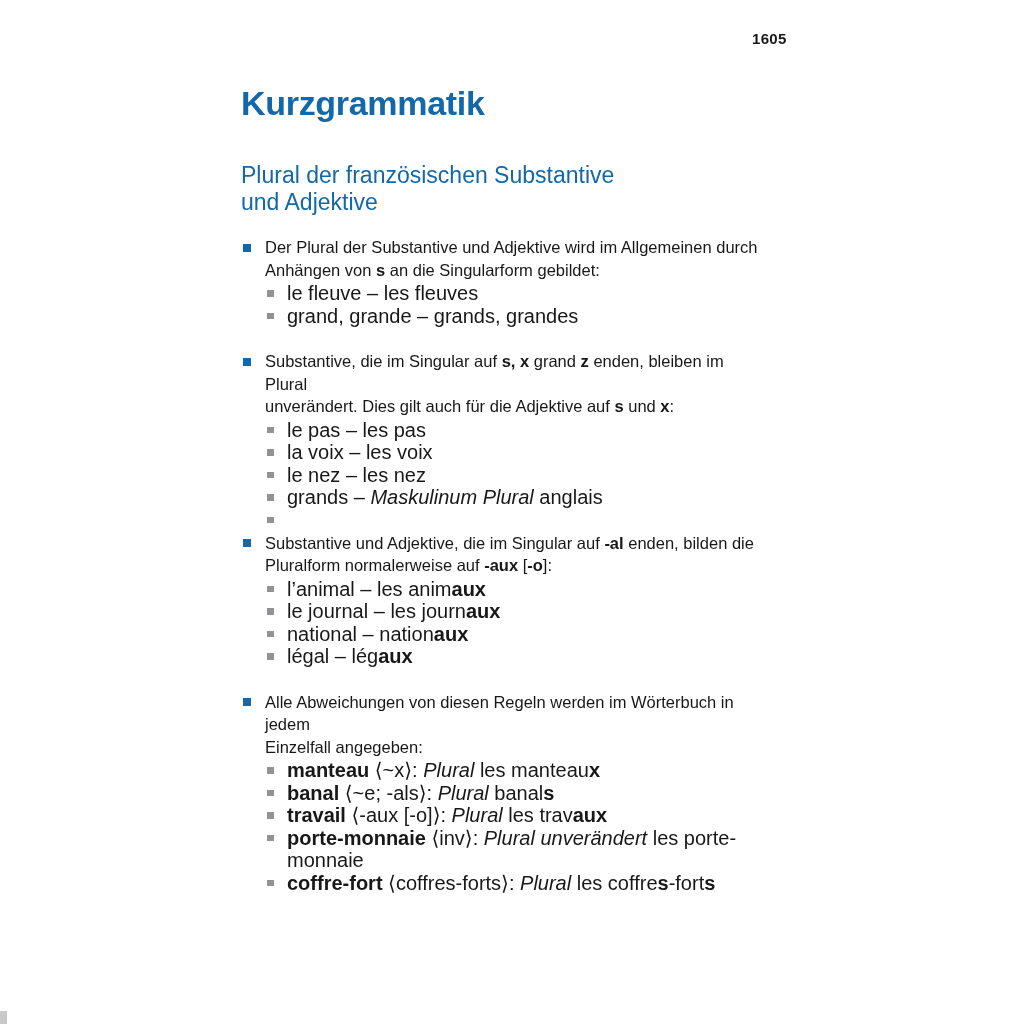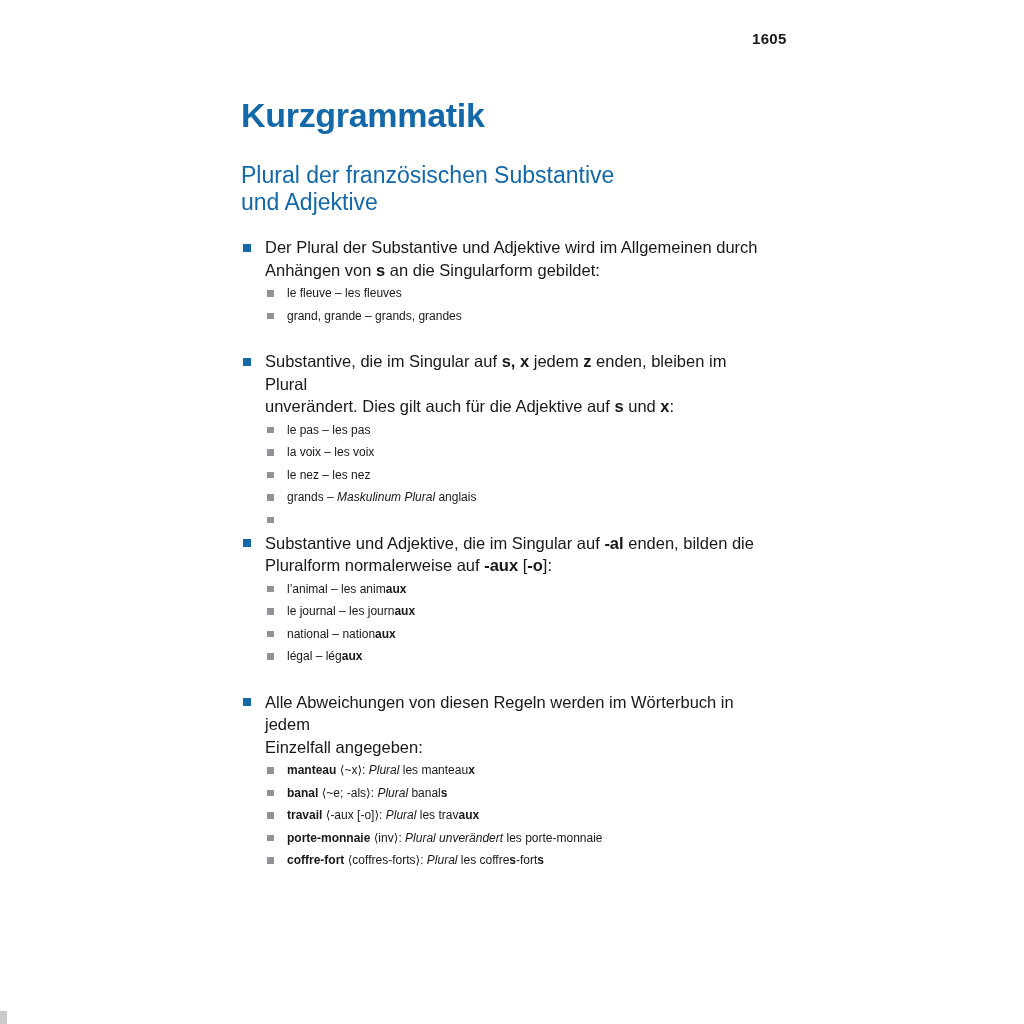--- a/index.html
+++ b/index.html
@@ -14,21 +14,21 @@
     position: relative;
     width: 868px; height: 1024px;
     overflow: hidden;
     background: #ffffff;
   }
   .page-number {
     position: absolute; top: 30px; left: 752px;
     font-size: 15px; font-weight: 700; letter-spacing: 0.3px;
   }
   .title {
-    position: absolute; top: 96px; left: 241px; margin: 0;
+    position: absolute; top: 84px; left: 241px; margin: 0;
     font-size: 34px; font-weight: 700;
     color: var(--accent, #1268a8); letter-spacing: -0.3px;
   }
   .heading {
     position: absolute; top: 162px; left: 241px; margin: 0;
     font-size: 23px; font-weight: 400;
     color: var(--accent, #1268a8); line-height: 27px;
   }
   .sections { position: absolute; top: 236px; left: 242px; width: 528px; }
   .section { margin-bottom: 23px; }
@@ -37,21 +37,21 @@
     font-size: 16.5px; line-height: 22.5px; margin-bottom: 1px;
   }
   .lead-text, .example-text { white-space: pre-wrap; text-align: right; }
   .bullet { position: absolute; display: block; }
   .bullet.main {
     left: 1px; top: 7.5px; width: 8px; height: 8px;
     background: var(--accent, #1268a8);
   }
   .example {
     position: relative; padding-left: 45px;
-    font-size: 12px; line-height: 22.5px;
+    font-size: 20px; line-height: 22.5px;
   }
   .bullet.sub {
     left: 25px; top: 8px; width: 6.5px; height: 6.5px;
     background: var(--sub, #909295);
   }
   .b { font-weight: 700; }
   .i { font-style: italic; margin-top: 28px; }
   .edge-artifact {
     position: absolute; left: 0; bottom: 0;
     width: 7px; height: 13px; background: #c9c9c9;
@@ -68,21 +68,21 @@
   <h2 class="heading"><span>Plural der französischen Substantive</span><br><span>und Adjektive</span></h2>
 
   <div class="sections" id="sections">
       <div class="section">
         <div class="lead"><span class="bullet main"></span><span class="lead-text"><span>Der Plural der Substantive und Adjektive wird im Allgemeinen durch
 Anhängen von </span><span class="b">s</span><span> an die Singularform gebildet:</span></span></div>
         <div class="example"><span class="bullet sub"></span><span class="example-text"><span>le fleuve – les fleuves</span></span></div>
         <div class="example"><span class="bullet sub"></span><span class="example-text"><span>grand, grande – grands, grandes</span></span></div>
       </div>
       <div class="section">
-        <div class="lead"><span class="bullet main"></span><span class="lead-text"><span>Substantive, die im Singular auf </span><span class="b">s, x</span><span> jedem </span><span class="b">z</span><span> enden, bleiben im Plural
+        <div class="lead"><span class="bullet main"></span><span class="lead-text"><span>Substantive, die im Singular auf </span><span class="b">s, x</span><span> grand </span><span class="b">z</span><span> enden, bleiben im Plural
 unverändert. Dies gilt auch für die Adjektive auf </span><span class="b">s</span><span> und </span><span class="b">x</span><span>:</span></span></div>
         <div class="example"><span class="bullet sub"></span><span class="example-text"><span>le pas – les pas</span></span></div>
         <div class="example"><span class="bullet sub"></span><span class="example-text"><span>la voix – les voix</span></span></div>
         <div class="example"><span class="bullet sub"></span><span class="example-text"><span>le nez – les nez</span></span></div>
         <div class="example"><span class="bullet sub"></span><span class="example-text"><span>grands – </span><span class="i">Maskulinum Plural</span><span> anglais</span></span></div>
         <div class="example"><span class="bullet sub"></span></div>
       </div>
       <div class="section">
         <div class="lead"><span class="bullet main"></span><span class="lead-text"><span>Substantive und Adjektive, die im Singular auf </span><span class="b">-al</span><span> enden, bilden die
 Pluralform normalerweise auf </span><span class="b">-aux</span><span> [</span><span class="b">-o</span><span>]:</span></span></div>

